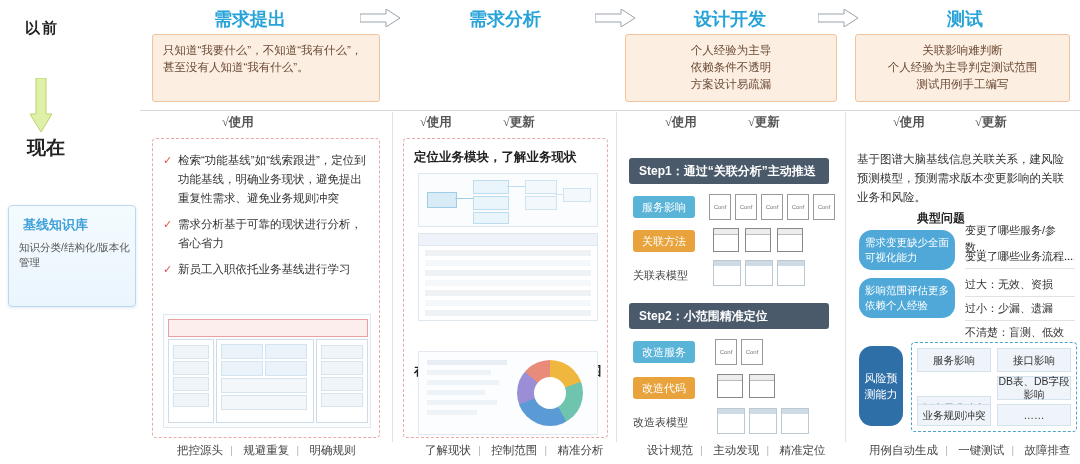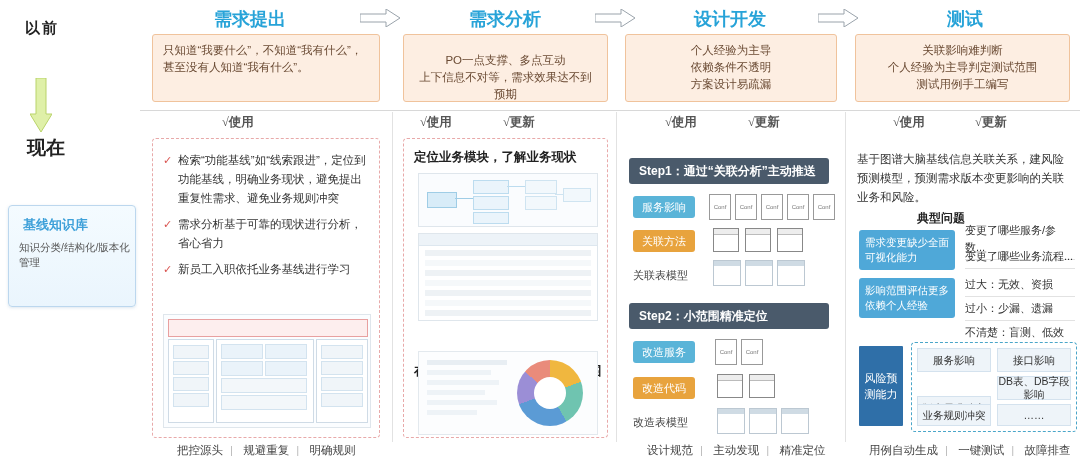--- a/index.html
+++ b/index.html
@@ -126,26 +126,26 @@
   }
   .tbl:before{content:"";position:absolute;left:0;top:0;right:0;height:5px;background:#cfdbe4;}
 
   
   .c4-text{
     position:absolute;font-size:11.5px;color:#333;line-height:19px;
   }
   .c4-sub{position:absolute;font-size:12px;font-weight:bold;color:#222;}
   .pill-blue{
     position:absolute;background:#4fa8d8;color:#fff;font-size:10.5px;
-    border-radius:3px;padding:5px 6px;line-height:15px;box-sizing:border-box;
+    border-radius:13px;padding:5px 6px;line-height:15px;box-sizing:border-box;
   }
   .c4-right{position:absolute;font-size:11px;color:#333;line-height:17px;}
   .cap-box{
     position:absolute;width:44px;background:#2f6fa8;color:#fff;
-    font-size:11px;text-align:center;border-radius:1px;line-height:16px;
+    font-size:11px;text-align:center;border-radius:13px;line-height:16px;
     padding:8px 4px;box-sizing:border-box;
   }
   .grid-cell{
     position:absolute;background:#eef4f9;border:1px solid #d4e2ee;
     font-size:10.5px;color:#333;text-align:center;line-height:13px;
     display:flex;align-items:center;justify-content:center;box-sizing:border-box;
   }
   .dash-group{
     position:absolute;border:1px dashed #4aa6c9;border-radius:4px;
   }
@@ -183,24 +183,20 @@
     <polygon points="0,5 26,5 26,0 40,9 26,18 26,13 0,13" fill="#ffffff" stroke="#9aa3ab" stroke-width="1"></polygon>
   </svg>
   <div class="hdr" style="left:630px;width:200px;">设计开发</div>
   <svg class="hdr-arrow" style="left:818px;" viewBox="0 0 40 18">
     <polygon points="0,5 26,5 26,0 40,9 26,18 26,13 0,13" fill="#ffffff" stroke="#9aa3ab" stroke-width="1"></polygon>
   </svg>
   <div class="hdr" style="left:860px;width:210px;">测试</div>
 
   <div class="before-box" style="left:152px;width:228px;">
     <span>只知道“我要什么”，不知道“我有什么”，甚至没有人知道“我有什么”。</span>
-  </div>
-  <div class="before-box center" style="left:403px;width:205px;padding-top:17px;">
-    <div>PO一点支撑、多点互动</div>
-    <div>上下信息不对等，需求效果达不到预期</div>
   </div>
   <div class="before-box center" style="left:625px;width:212px;padding-top:7px;">
     <div>个人经验为主导</div>
     <div>依赖条件不透明</div>
     <div>方案设计易疏漏</div>
   </div>
   <div class="before-box center" style="left:855px;width:215px;padding-top:7px;">
     <div>关联影响难判断</div>
     <div>个人经验为主导判定测试范围</div>
     <div>测试用例手工编写</div>
@@ -347,20 +343,25 @@
     <div class="grid-cell" style="left:142px;top:238px;width:74px;height:24px;">DB表、DB字段影响</div>
     <div class="grid-cell" style="left:62px;top:266px;width:74px;height:22px;">业务规则冲突</div>
     <div class="grid-cell" style="left:142px;top:266px;width:74px;height:22px;">……</div>
   </div>
 
   <div class="foot" style="left:170px;">
     <span>把控源头</span><i>|</i>
     <span>规避重复</span><i>|</i>
     <span>明确规则</span>
   </div>
+  <div class="foot" style="left:418px;">
+    <span>了解现状</span><i>|</i>
+    <span>控制范围</span><i>|</i>
+    <span>精准分析</span>
+  </div>
   <div class="foot" style="left:640px;">
     <span>设计规范</span><i>|</i>
     <span>主动发现</span><i>|</i>
     <span>精准定位</span>
   </div>
   <div class="foot" style="left:862px;">
     <span>用例自动生成</span><i>|</i>
     <span>一键测试</span><i>|</i>
     <span>故障排查</span>
   </div>

